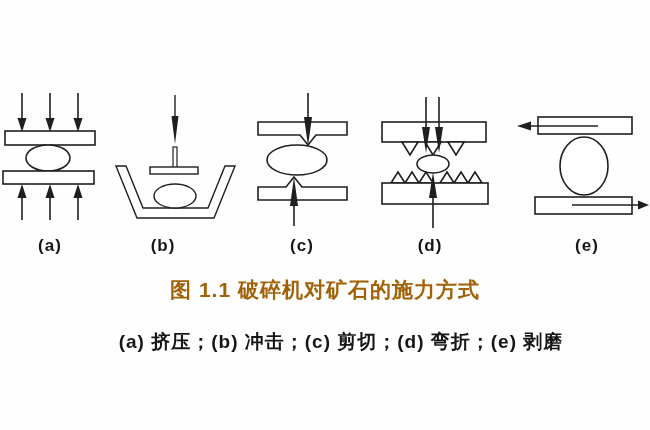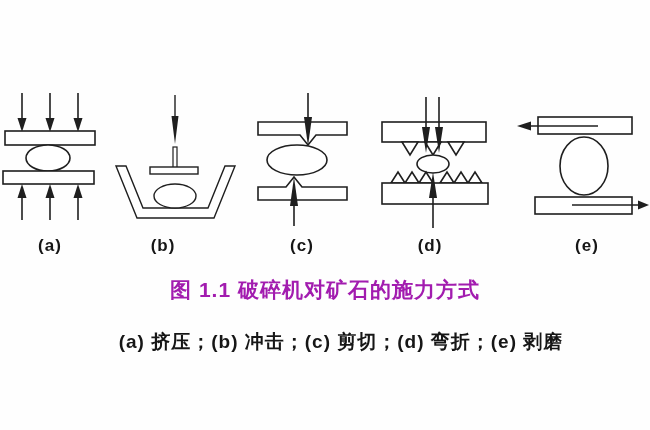--- a/index.html
+++ b/index.html
@@ -32,21 +32,21 @@
     letter-spacing: 1px;
   }
   .caption {
     position: absolute;
     top: 276px;
     left: 0;
     width: 650px;
     text-align: center;
     font-size: 21px;
     font-weight: 700;
-    color: #a21caf;
+    color: #a16207;
     letter-spacing: 1px;
   }
   .legend {
     position: absolute;
     top: 329px;
     left: 16px;
     width: 650px;
     text-align: center;
     font-size: 19px;
     font-weight: 600;

